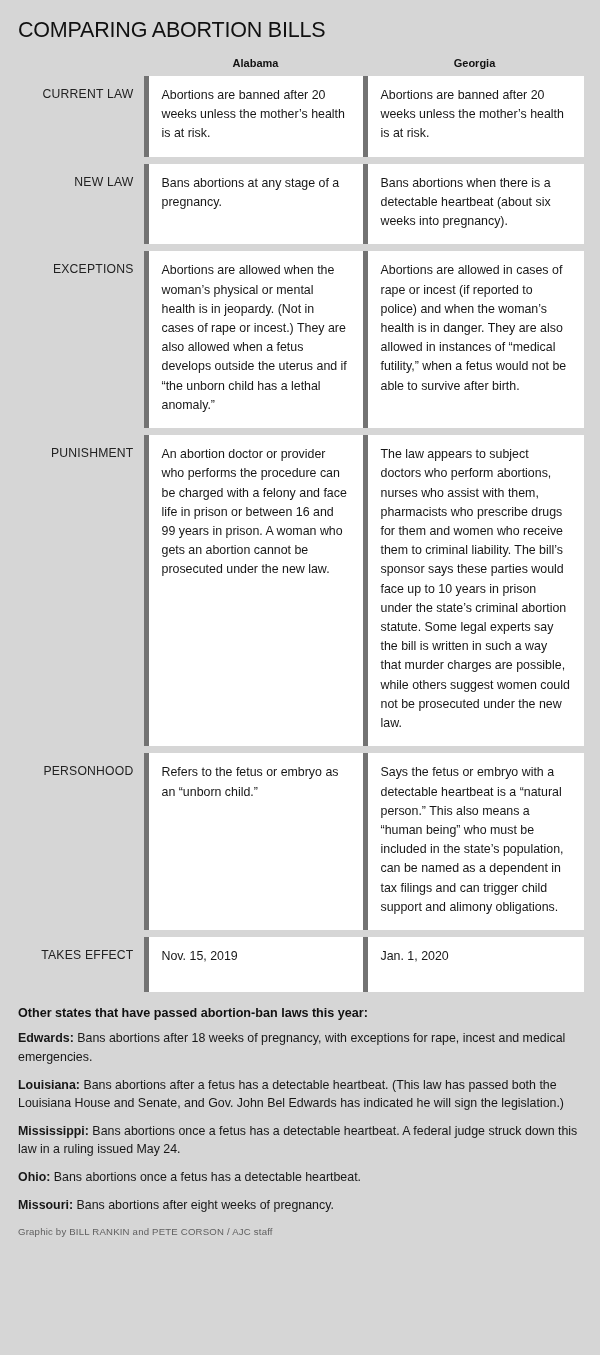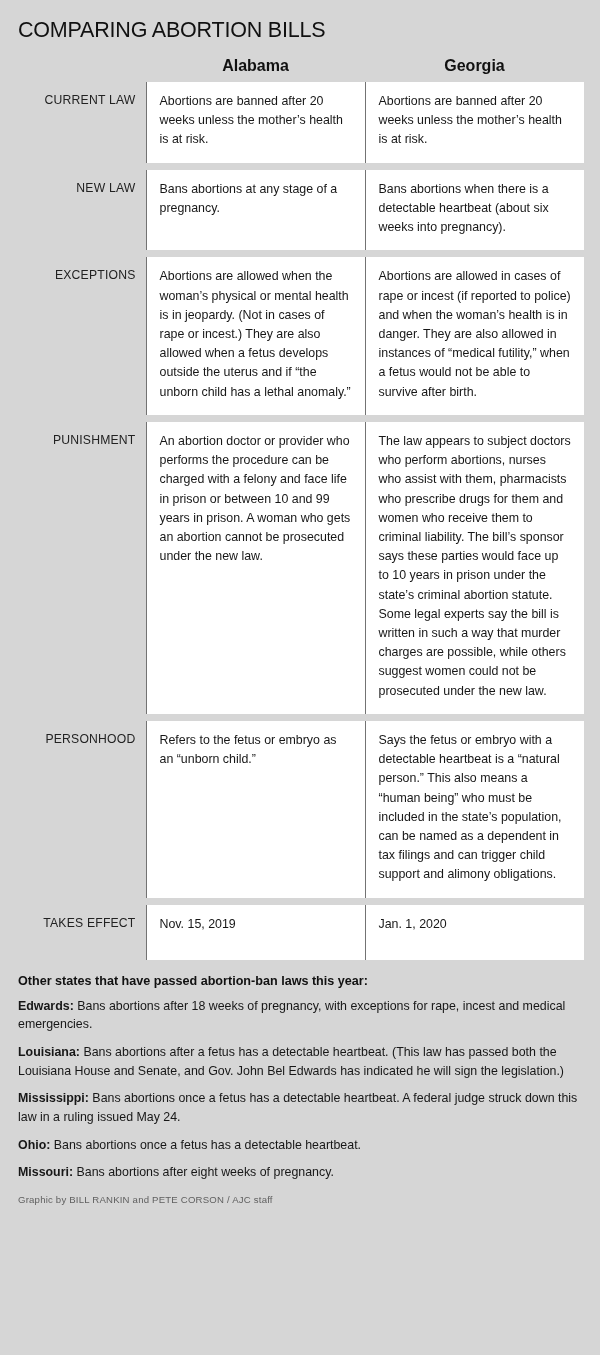--- a/index.html
+++ b/index.html
@@ -36,21 +36,21 @@
     border-collapse: collapse;
     table-layout: fixed;
   }
   table.cmp col.c1 { width: 130px; }
   table.cmp col.c2 { width: 219px; }
   table.cmp col.c3 { width: 219px; }
 
   .colhead {
     text-align: center;
     font-weight: bold;
-    font-size: 16px;
+    font-size: 11px;
     padding: 0 0 7px 0;
     color: #111;
     background: transparent;
     margin-top: 8px;
   }
   .rowlabel {
     vertical-align: top;
     font-size: 12.2px;
     letter-spacing: 0.2px;
     color: #222;
@@ -60,21 +60,21 @@
     white-space: nowrap;
     text-align: right;
   }
   .cell {
     vertical-align: top;
     background: #ffffff;
     font-size: 12.4px;
     line-height: 1.55;
     color: #171717;
     padding: 10px 13px 13px 13px;
-    border-left: 1px solid #737373;
+    border-left: 5px solid #737373;
   }
   tr.spacer td {
     height: 7px;
     padding: 0;
     background: transparent;
     border: none;
   }
   tr.lastrow .cell {
     padding-bottom: 26px;
   }
@@ -153,21 +153,21 @@
         <td class="cell">Abortions are allowed in cases of rape or incest (if reported to police) and when the woman’s health is in danger. They are also allowed in instances of “medical futility,” when a fetus would not be able to survive after birth.</td>
       </tr>
       <tr class="spacer">
           <td></td>
           <td></td>
           <td></td>
         </tr>
 
       <tr>
         <td class="rowlabel">PUNISHMENT</td>
-        <td class="cell">An abortion doctor or provider who performs the procedure can be charged with a felony and face life in prison or between 10 and 99 years in prison. A woman who gets an abortion cannot be prosecuted under the new law.</td>
+        <td class="cell">An abortion doctor or provider who performs the procedure can be charged with a felony and face life in prison or between 16 and 99 years in prison. A woman who gets an abortion cannot be prosecuted under the new law.</td>
         <td class="cell">The law appears to subject doctors who perform abortions, nurses who assist with them, pharmacists who prescribe drugs for them and women who receive them to criminal liability. The bill’s sponsor says these parties would face up to 10 years in prison under the state’s criminal abortion statute. Some legal experts say the bill is written in such a way that murder charges are possible, while others suggest women could not be prosecuted under the new law.</td>
       </tr>
       <tr class="spacer">
           <td></td>
           <td></td>
           <td></td>
         </tr>
 
       <tr>
         <td class="rowlabel">PERSONHOOD</td>

